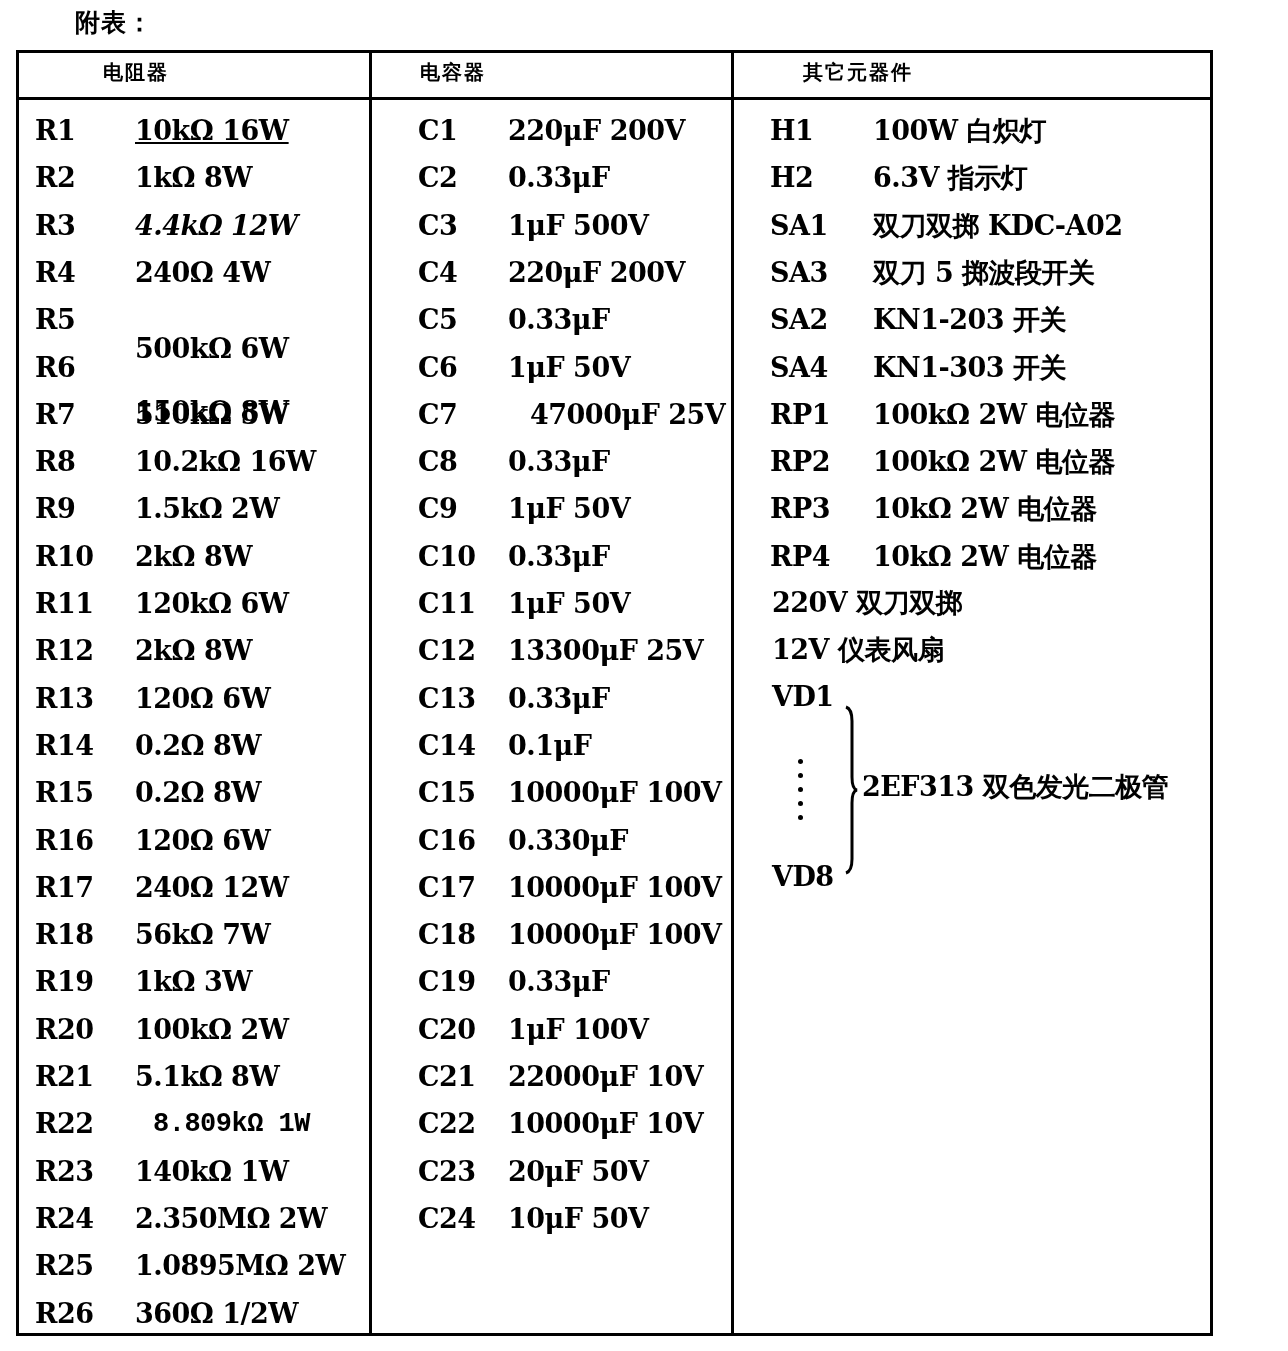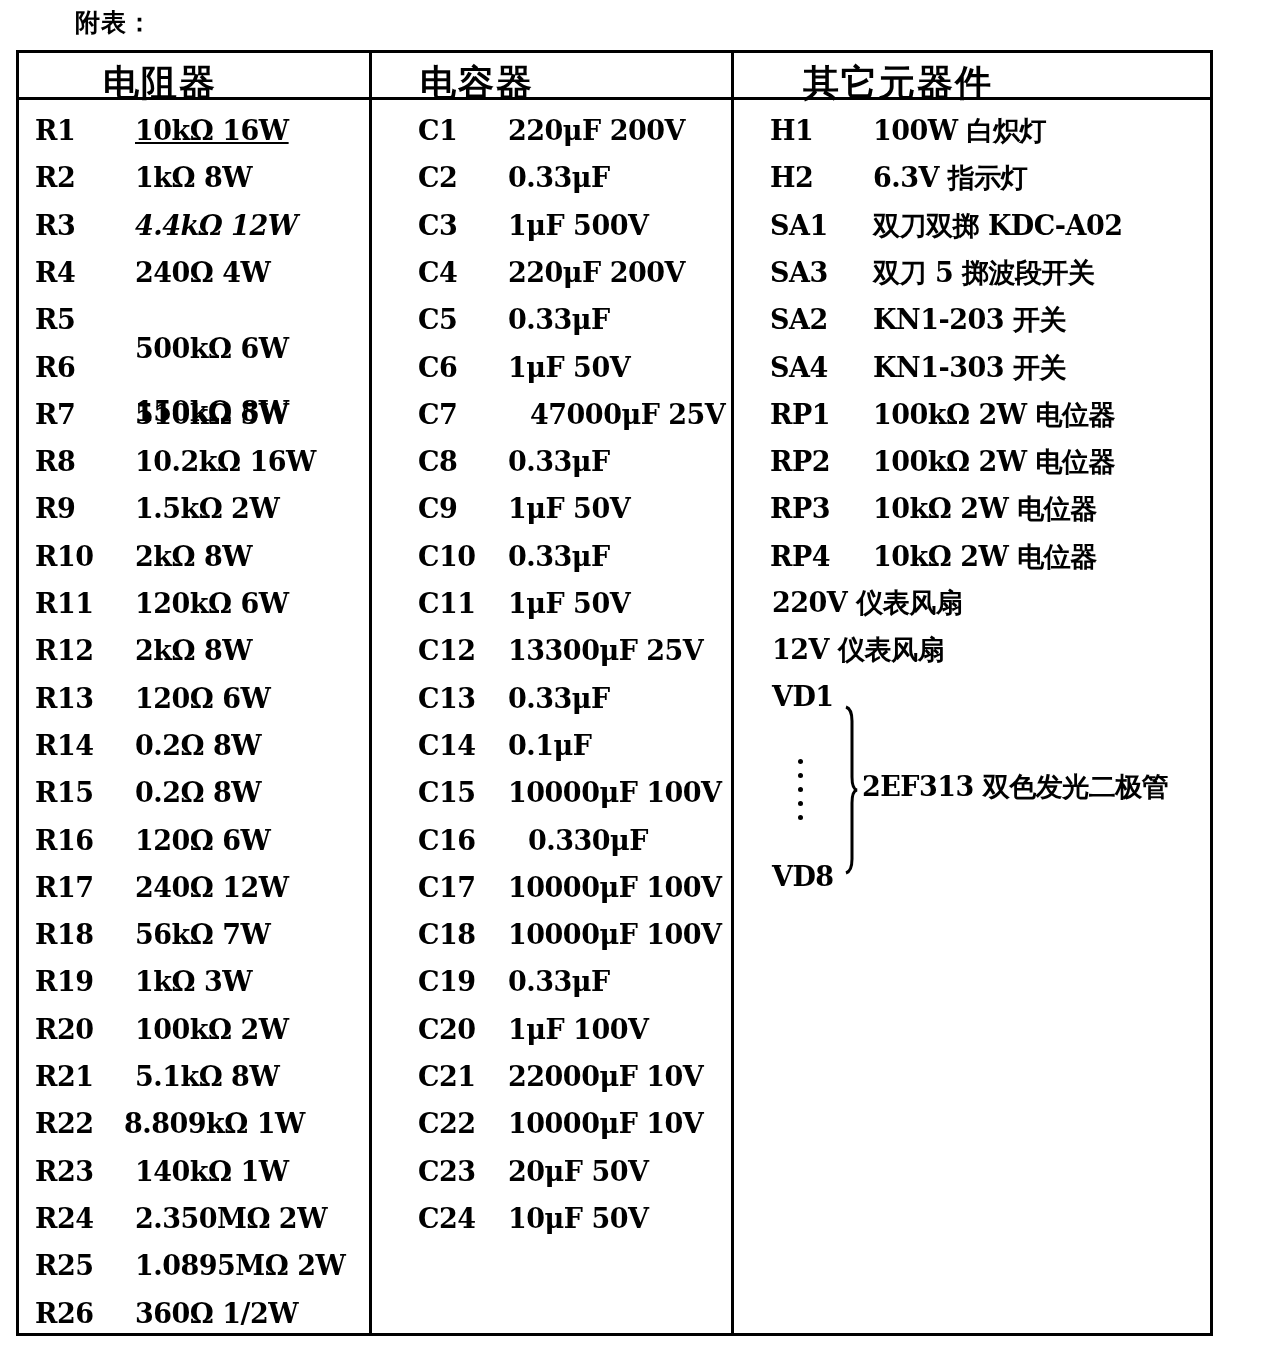--- a/index.html
+++ b/index.html
@@ -44,21 +44,21 @@
     .col-divider {
       position: absolute;
       top: 0;
       bottom: 0;
       width: 0;
       border-left: 3px solid #000;
     }
     .col-header {
       position: absolute;
       top: 6px;
-      font-size: 36px;
+      font-size: 20px;
       font-weight: bold;
       font-family: "DejaVu Sans", sans-serif;
       letter-spacing: 2px;
       white-space: nowrap;
     }
     .col {
       position: absolute;
       top: 58px;
     }
     .row {
@@ -193,21 +193,21 @@
       <div class="row" style="top: 898.7px;">
         <span class="ref">R20</span>
         <span class="val" style="left: 100px;">100kΩ 2W</span>
       </div>
       <div class="row" style="top: 946px;">
         <span class="ref">R21</span>
         <span class="val" style="left: 100px;">5.1kΩ 8W</span>
       </div>
       <div class="row" style="top: 993.3px;">
         <span class="ref">R22</span>
-        <span class="val" style="left: 89px;">8.809kΩ 1W</span>
+        <span class="val" style="left: 118px; font-family: Liberation Mono, monospace;">8.809kΩ 1W</span>
       </div>
       <div class="row" style="top: 1040.6px;">
         <span class="ref">R23</span>
         <span class="val" style="left: 100px;">140kΩ 1W</span>
       </div>
       <div class="row" style="top: 1087.9px;">
         <span class="ref">R24</span>
         <span class="val" style="left: 100px;">2.350MΩ 2W</span>
       </div>
       <div class="row" style="top: 1135.2px;">
@@ -276,21 +276,21 @@
       <div class="row" style="top: 614.9px;">
         <span class="ref">C14</span>
         <span class="val" style="left: 90px;">0.1μF</span>
       </div>
       <div class="row" style="top: 662.2px;">
         <span class="ref">C15</span>
         <span class="val" style="left: 90px;">10000μF 100V</span>
       </div>
       <div class="row" style="top: 709.5px;">
         <span class="ref">C16</span>
-        <span class="val" style="left: 90px; margin-left: 20px;">0.330μF</span>
+        <span class="val" style="left: 90px;">0.330μF</span>
       </div>
       <div class="row" style="top: 756.8px;">
         <span class="ref">C17</span>
         <span class="val" style="left: 90px;">10000μF 100V</span>
       </div>
       <div class="row" style="top: 804.1px;">
         <span class="ref">C18</span>
         <span class="val" style="left: 90px;">10000μF 100V</span>
       </div>
       <div class="row" style="top: 851.4px;">
@@ -356,21 +356,21 @@
         <span class="ref">RP3</span>
         <span class="val" style="left: 103px;">10kΩ 2W 电位器</span>
       </div>
       <div class="row" style="top: 425.7px;">
         <span class="ref">RP4</span>
         <span class="val" style="left: 103px;">10kΩ 2W 电位器</span>
       </div>
     </div>
 
   <div class="row" id="fan-0" style="left:753px; top:530px;">
-    <span class="val" style="left:0;">220V 仪表风扇</span>
+    <span class="val" style="left:0;">220V 双刀双掷</span>
   </div>
   <div class="row" id="fan-1" style="left:753px; top:577px;">
     <span class="val" style="left:0;">12V 仪表风扇</span>
   </div>
 
   <div class="brace-group" style="left:753px; top:624px;">
     <div class="row" style="top:0;">
       <span class="ref">VD1</span>
     </div>
     <div class="dots" style="left:26px; top:82px;">

